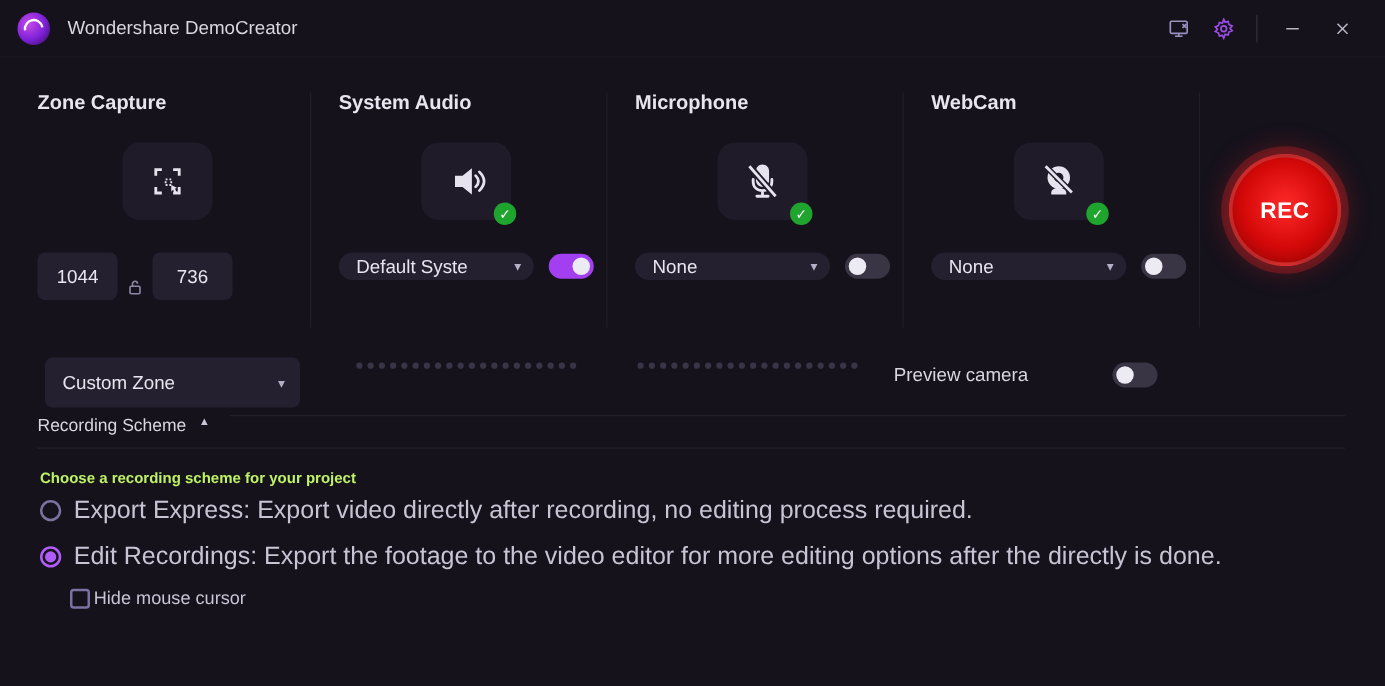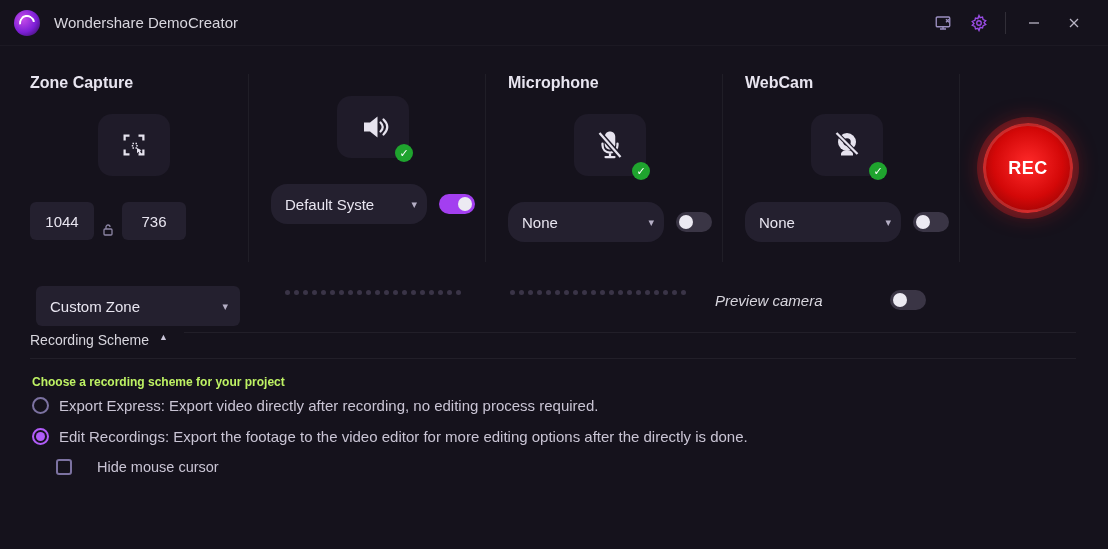--- a/index.html
+++ b/index.html
@@ -23,21 +23,21 @@
 
 .icon-tile { width: 72px; height: 62px; background: #1f1b29; border-radius: 14px; margin: 22px auto 26px; display: flex; align-items: center; justify-content: center; position: relative; }
 .icon-tile svg { width: 36px; height: 36px; fill: #e6e3ee; }
 .check-dot { position: absolute; right: -4px; bottom: -4px; width: 18px; height: 18px; background: #1fa42e; border-radius: 50%; display: flex; align-items: center; justify-content: center; color: #fff; font-size: 11px; }
 
 .dim-row { display: flex; align-items: flex-end; gap: 8px; }
 .dim-input { width: 64px; height: 38px; background: #24202f; border: none; border-radius: 6px; color: #e8e5f0; text-align: center; font-size: 15px; }
 .link-icon { color: #8d86a5; font-size: 14px; }
 
 .select-row { display: flex; align-items: center; gap: 12px; margin-top: 0; }
-.select { height: 40px; background: #24202f; border-radius: 16px; display: flex; align-items: center; padding: 0 10px 0 14px; color: #e8e5f0; font-size: 15px; cursor: pointer; flex: 1; min-width: 0; }
+.select { height: 22px; background: #24202f; border-radius: 16px; display: flex; align-items: center; padding: 0 10px 0 14px; color: #e8e5f0; font-size: 15px; cursor: pointer; flex: 1; min-width: 0; }
 .select-text { flex: 1; overflow: hidden; white-space: nowrap; text-overflow: clip; }
 .chev { color: #b5afc5; font-size: 11px; margin-left: 6px; }
 
 .toggle { width: 36px; height: 20px; background: #3a3545; border-radius: 11px; position: relative; cursor: pointer; flex: 0 0 36px; }
 .toggle .knob { position: absolute; width: 14px; height: 14px; background: #eceaf2; border-radius: 50%; top: 3px; left: 3px; transition: left .15s; }
 .toggle.on { background: #a33ff0; }
 .toggle.on .knob { left: 19px; }
 
 .zone-select-row { margin-top: 16px; width: 204px; }
 .zone-select { height: 40px; background: #24202f; border-radius: 6px; display: flex; align-items: center; padding: 0 12px 0 14px; color: #e8e5f0; font-size: 15px; cursor: pointer; }
@@ -47,25 +47,25 @@
 
 .preview-row { display: flex; align-items: center; justify-content: space-between; margin-top: 20px; padding-right: 4px; }
 .preview-label { font-size: 15px; color: #d8d6de; }
 
 .rec-btn { width: 90px; height: 90px; border-radius: 50%; background: radial-gradient(circle at 50% 45%, #ff2a2a 0%, #d40808 55%, #7e0202 100%); box-shadow: 0 0 0 6px rgba(255,40,40,0.25), 0 0 24px rgba(255,30,30,0.4); display: flex; align-items: center; justify-content: center; color: #fff; font-weight: 700; font-size: 18px; cursor: pointer; letter-spacing: 0.5px; border: 3px solid rgba(255,255,255,0.15); }
 
 .scheme-section { padding: 0 32px 12px 32px; }
 .scheme-header { display: flex; align-items: flex-start; gap: 10px; font-size: 14px; color: #d8d6de; padding: 6px 0 10px; border-bottom: 1px solid rgba(255,255,255,0.06); margin: 0 0 16px -2px; }
 .scheme-tri { font-size: 9px; color: #c9c4d8; }
 .scheme-title { font-size: 12px; font-weight: 600; color: #bef264; margin-bottom: 8px; }
-.radio-row { display: flex; align-items: center; gap: 10px; font-size: 15px; color: #c9c4d4; margin-bottom: 14px; cursor: pointer; }
+.radio-row { display: flex; align-items: center; gap: 10px; font-size: 20px; color: #c9c4d4; margin-bottom: 14px; cursor: pointer; }
 .radio { width: 17px; height: 17px; border: 2px solid #7c72a1; border-radius: 50%; position: relative; flex: 0 0 17px; }
 .radio.selected { border-color: #b05cf7; }
 .radio.selected::after { content: ""; position: absolute; inset: 2px; background: #b05cf7; border-radius: 50%; }
-.check-row { display: flex; align-items: center; gap: 25px; margin-left: 24px; font-size: 14.5px; color: #c9c4d4; cursor: pointer; }
+.check-row { display: flex; align-items: center; gap: 3px; margin-left: 24px; font-size: 14.5px; color: #c9c4d4; cursor: pointer; }
 .checkbox { width: 16px; height: 16px; border: 2px solid #7c72a1; border-radius: 3px; }
 </style>
 </head>
 <body>
 
 <div class="titlebar">
   <div class="logo"></div>
   <div class="app-title">Wondershare DemoCreator</div>
   <div class="titlebar-spacer"></div>
   <div class="title-icon">
@@ -112,20 +112,21 @@
         <svg width="12" height="14" viewBox="0 0 12 14" fill="none" stroke="currentColor" stroke-width="1.3">
             <rect x="2" y="6" width="8" height="6" rx="1"></rect>
             <path d="M4 6V4a2 2 0 014 0"></path>
           </svg>
       </span>
       <input class="dim-input" value="736" style="">
     </div>
   </div>
 
   <div class="panel">
+    <div class="panel-title">System Audio</div>
     <div class="icon-tile">
       <svg viewBox="0 0 48 48">
           <path d="M12 18v12h8l10 8V10l-10 8z"></path>
           <path d="M34 18c2 2 3 4 3 6s-1 4-3 6M38 14c3 3 5 7 5 10s-2 7-5 10" fill="none" stroke="#e6e3ee" stroke-width="3" stroke-linecap="round"></path>
         </svg>
       <div class="check-dot">✓</div>
     </div>
     <div class="select-row">
       <div class="select">
         <span class="select-text">Default Syste</span>
@@ -240,21 +241,21 @@
         <span></span>
         <span></span>
         <span></span>
         <span></span>
         <span></span>
         <span></span>
         <span></span>
         <span></span>
       </div>
   </div>
-  <div style="flex:0 0 225px; padding-left:10px;font-style:italic;">
+  <div style="flex:0 0 225px; padding-left:10px;">
     <div class="preview-row">
       <span class="preview-label">Preview camera</span>
       <div class="toggle">
           <div class="knob"></div>
         </div>
     </div>
   </div>
 </div>
 
 <div class="scheme-section">

